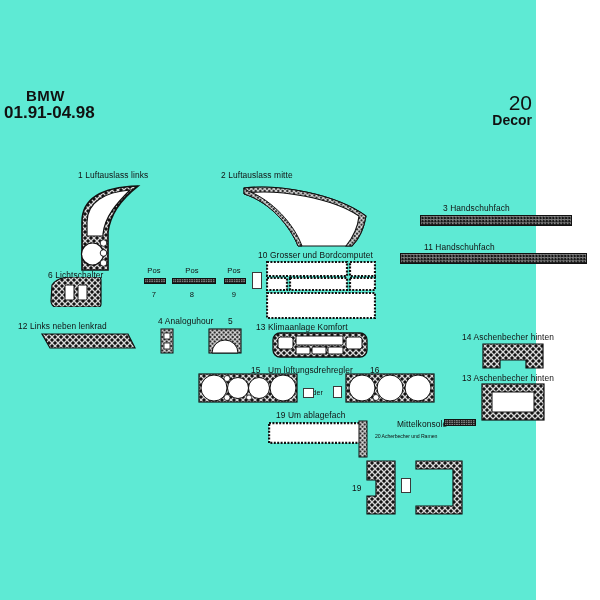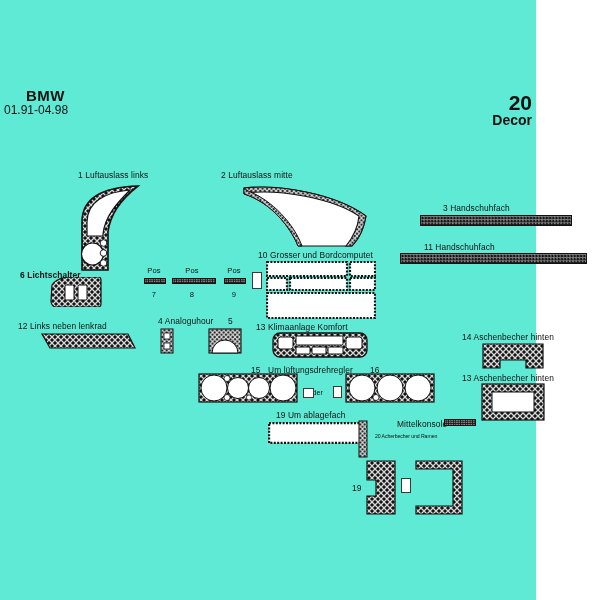--- a/index.html
+++ b/index.html
@@ -4,24 +4,24 @@
 <style>
   html,body{margin:0;padding:0;background:#fff;}
   body{width:600px;height:600px;position:relative;overflow:hidden;
        font-family:"Liberation Sans","DejaVu Sans",sans-serif;color:#111;}
   .sheet{position:absolute;left:0;top:0;width:536px;height:600px;background:#5eead4;}
 
   
   .brand{position:absolute;left:4px;top:88px;width:220px;line-height:1.05;}
   .brand .bmw{font-size:15px;font-weight:bold;letter-spacing:.5px;padding-left:22px;}
   .brand .model{font-size:12.5px;font-weight:bold;letter-spacing:.3px;}
-  .brand .years{font-size:12px;font-weight:normal;letter-spacing:0;}
+  .brand .years{font-size:17px;font-weight:bold;letter-spacing:0;}
 
   .decor{position:absolute;right:4px;top:92px;text-align:right;line-height:1.0;}
-  .decor .num{font-size:21px;font-weight:bold;letter-spacing:0;}
+  .decor .num{font-size:21px;font-weight:normal;letter-spacing:0;}
   .decor .word{font-size:14px;font-weight:bold;letter-spacing:0;text-align:center;}
 
   
   .lbl{position:absolute;font-size:8.4px;color:#111;white-space:nowrap;letter-spacing:.1px;}
   .lbl.sm{font-size:7px;}
   .lbl.xs{font-size:5.2px;letter-spacing:-.1px;}
   .lbl.pos{font-size:7.6px;text-align:center;}
 
   
   .cf{
@@ -54,21 +54,21 @@
 
   <div class="decor">
     <div class="num">20</div>
     <div class="word">Decor</div>
   </div>
 
   <div class="lbl" style="left:78px;top:170px;">1 Luftauslass links</div>
   <div class="lbl" style="left:221px;top:170px;">2 Luftauslass mitte</div>
   <div class="lbl" style="left:443px;top:203px;">3  Handschuhfach</div>
   <div class="lbl" style="left:424px;top:242px;">11 Handschuhfach</div>
-  <div class="lbl" style="left:20px;top:270px;font-weight:bold;">6   Lichtschalter</div>
+  <div class="lbl" style="left:48px;top:270px;">6   Lichtschalter</div>
 
   <div class="lbl pos" style="left:142px;top:266px;width:24px;">Pos</div>
   <div class="lbl pos" style="left:142px;top:290px;width:24px;">7</div>
   <div class="lbl pos" style="left:180px;top:266px;width:24px;">Pos</div>
   <div class="lbl pos" style="left:180px;top:290px;width:24px;">8</div>
   <div class="lbl pos" style="left:222px;top:266px;width:24px;">Pos</div>
   <div class="lbl pos" style="left:222px;top:290px;width:24px;">9</div>
 
   <div class="lbl" style="left:258px;top:250px;">10 Grosser und Bordcomputet</div>
   <div class="lbl" style="left:18px;top:321px;">12  Links neben lenkrad</div>

